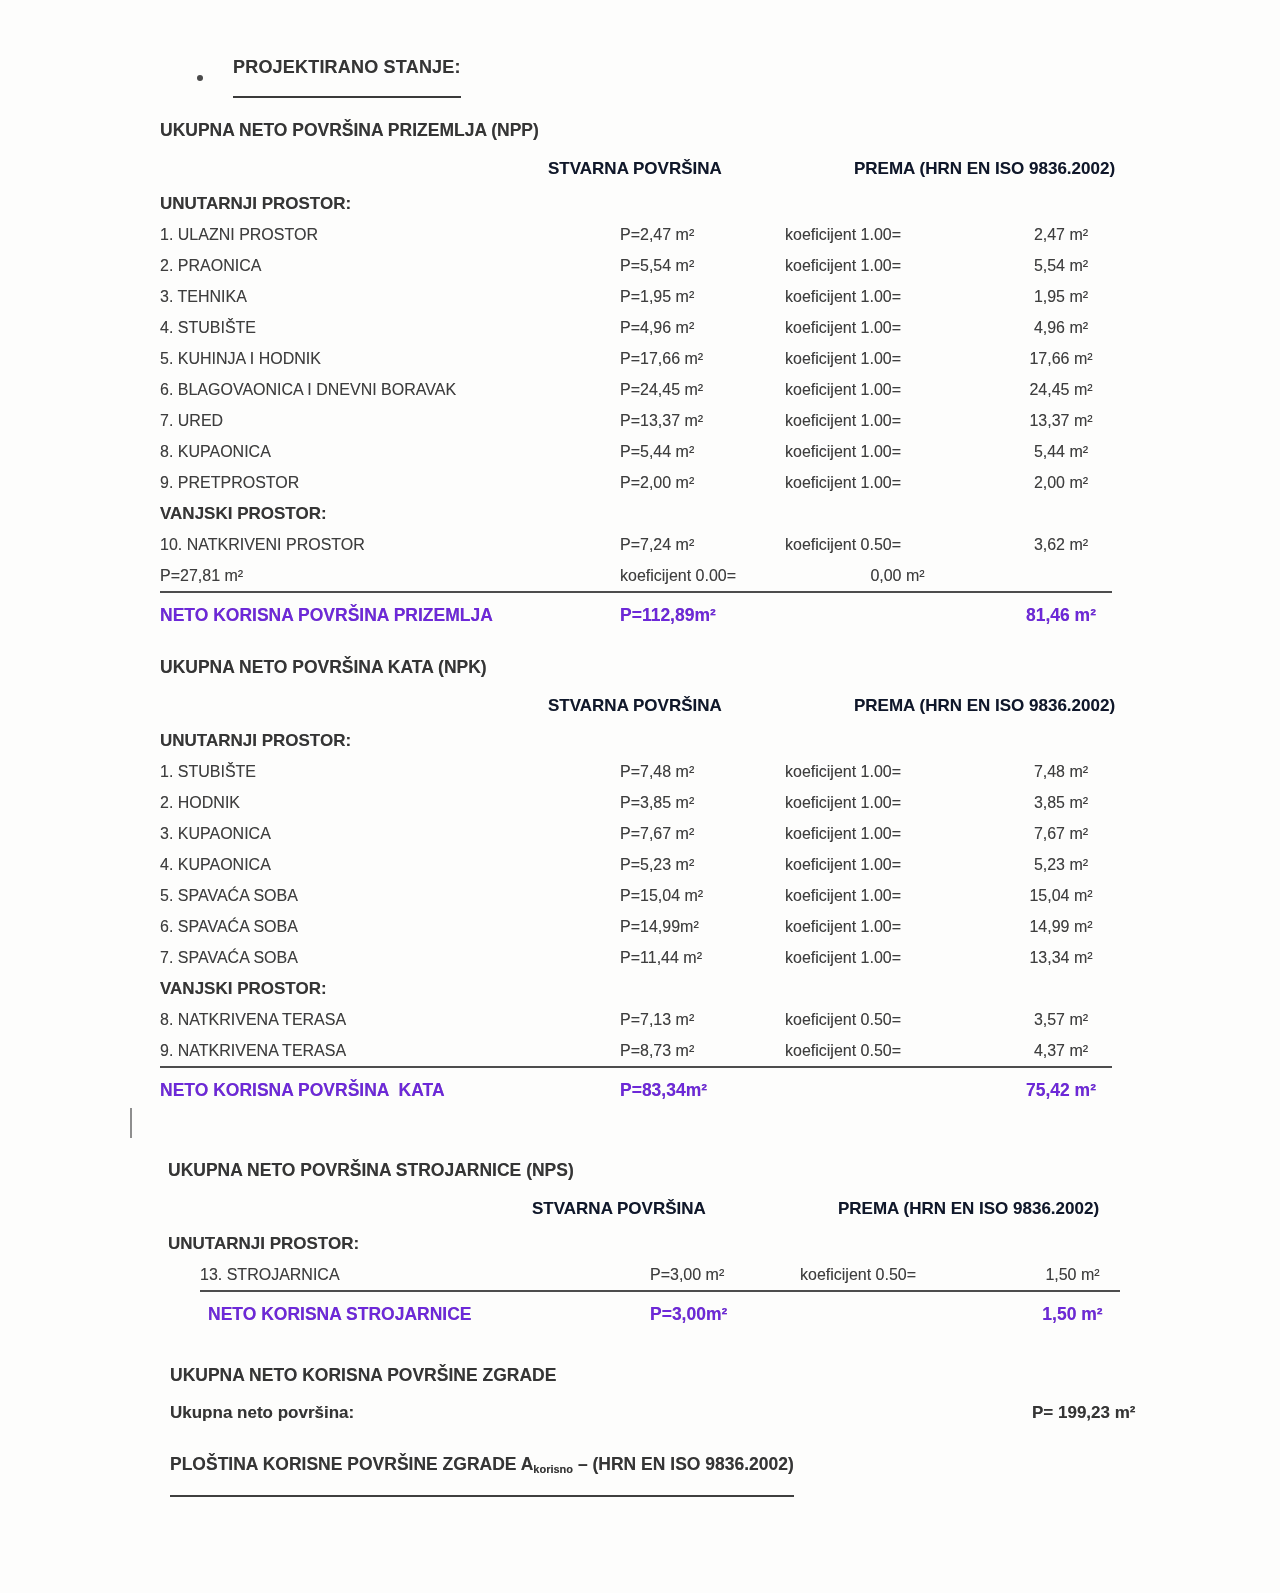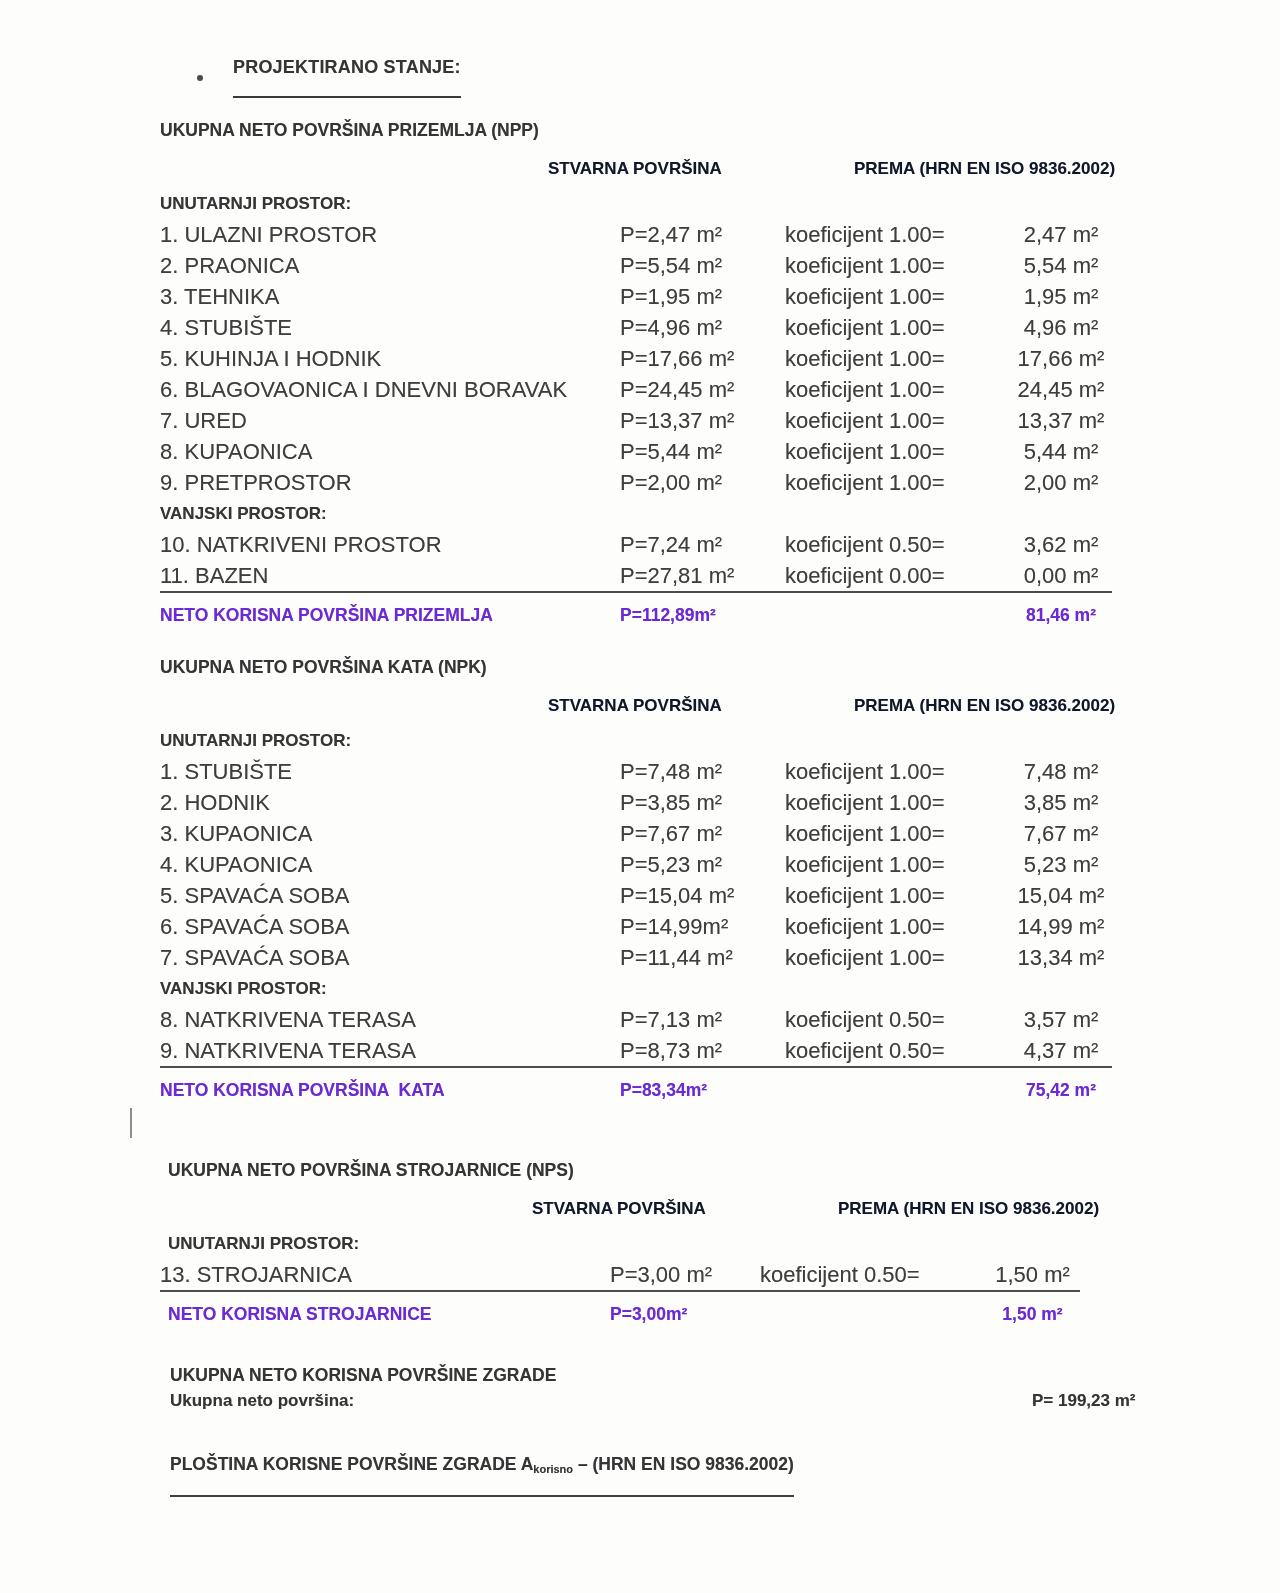--- a/index.html
+++ b/index.html
@@ -25,33 +25,33 @@
   .tbl{position:absolute;left:160px;width:1060px;}
   .sec-title{font-size:17.5px;font-weight:700;color:#353535;height:24px;line-height:24px;margin-bottom:14px;white-space:pre-wrap;}
   .col-hdr{position:relative;height:26px;line-height:26px;font-weight:700;color:#0f172a;font-size:17px;margin-bottom:6px;}
   .col-hdr span{position:absolute;white-space:nowrap;}
   .sec-a .hdr-stvarna{left:388px;}
   .sec-a .hdr-prema{left:694px;}
   .sec-b .hdr-stvarna{left:372px;}
   .sec-b .hdr-prema{left:678px;}
   .group-label{font-size:17px;font-weight:700;color:#353535;height:31px;line-height:31px;white-space:pre-wrap;}
   .sec-b .sec-title,.sec-b .group-label{padding-left:8px;}
-  .row{display:grid;height:31px;align-items:center;font-size:22px;}
+  .row{display:grid;height:31px;align-items:center;font-size:16px;}
   .sec-a .row{grid-template-columns:460px 165px 225px 102px;width:952px;}
-  .sec-b .row{grid-template-columns:450px 150px 225px 95px;width:920px;}
+  .sec-b .row{grid-template-columns:450px 150px 225px 95px;width:920px;margin-left:40px;}
   .cell{white-space:pre-wrap;}
   .cell-result{text-align:center;}
   .row.underline{border-bottom:2px solid #4d4d4d;}
   .total-row{font-weight:700;color:#6d28d9;margin-top:6px;font-size:17.5px;height:32px;}
   .sec-b .total-row .cell-label{padding-left:8px;}
   
   .summary{position:absolute;left:160px;width:1060px;}
   .summary h2{margin:0;font-size:17.5px;font-weight:700;color:#353535;height:26px;line-height:26px;padding-left:10px;}
   .summary h2.underlined{display:inline-block;height:auto;line-height:24px;padding-bottom:14px;border-bottom:2px solid #3f3f3f;margin-left:10px;padding-left:0;}
-  .sum-row{position:relative;margin-top:0;height:26px;line-height:26px;font-size:17px;font-weight:700;color:#353535;padding-left:10px;}
+  .sum-row{position:relative;margin-top:12px;height:26px;line-height:26px;font-size:17px;font-weight:700;color:#353535;padding-left:10px;}
   .summary .sum-value{position:absolute;left:872px;top:0;white-space:nowrap;}
   .subscript{font-size:11px;vertical-align:-3px;}
   
   .cursor-mark{position:absolute;left:130px;top:1108px;width:2px;height:30px;background:#8e8e8e;}
 </style>
 </head>
 <body>
 
 <div class="page">
 
@@ -122,21 +122,20 @@
         <span class="cell cell-result">2,00 m²</span>
       </div>
       <div class="group-label">VANJSKI PROSTOR:</div>
       <div class="row">
         <span class="cell cell-label">10. NATKRIVENI PROSTOR</span>
         <span class="cell cell-p">P=7,24 m²</span>
         <span class="cell cell-koef">koeficijent 0.50=</span>
         <span class="cell cell-result">3,62 m²</span>
       </div>
       <div class="row underline">
-        <span class="cell cell-label">11. BAZEN</span>
         <span class="cell cell-p">P=27,81 m²</span>
         <span class="cell cell-koef">koeficijent 0.00=</span>
         <span class="cell cell-result">0,00 m²</span>
       </div>
       <div class="row total-row">
         <span class="cell cell-label">NETO KORISNA POVRŠINA PRIZEMLJA</span>
         <span class="cell cell-p">P=112,89m²</span>
         <span class="cell cell-koef"></span>
         <span class="cell cell-result">81,46 m²</span>
       </div>

